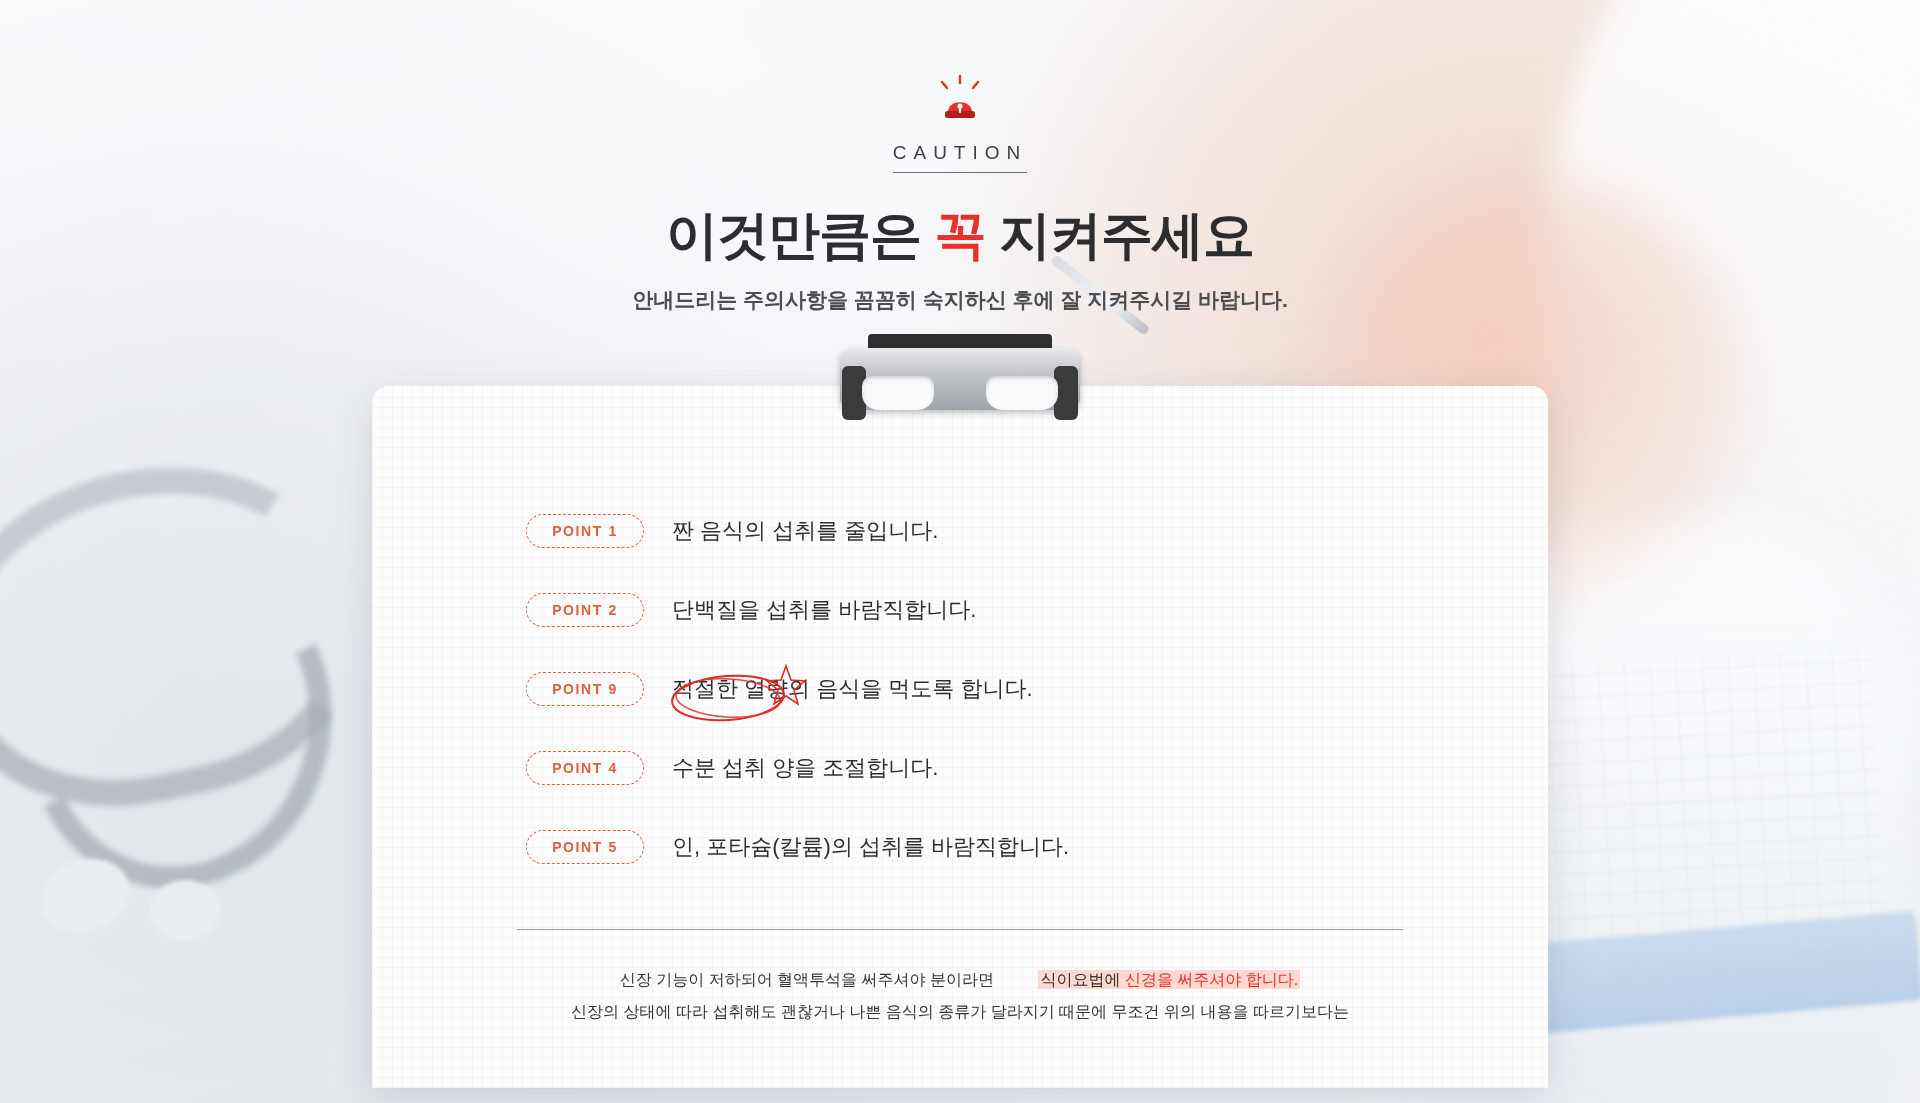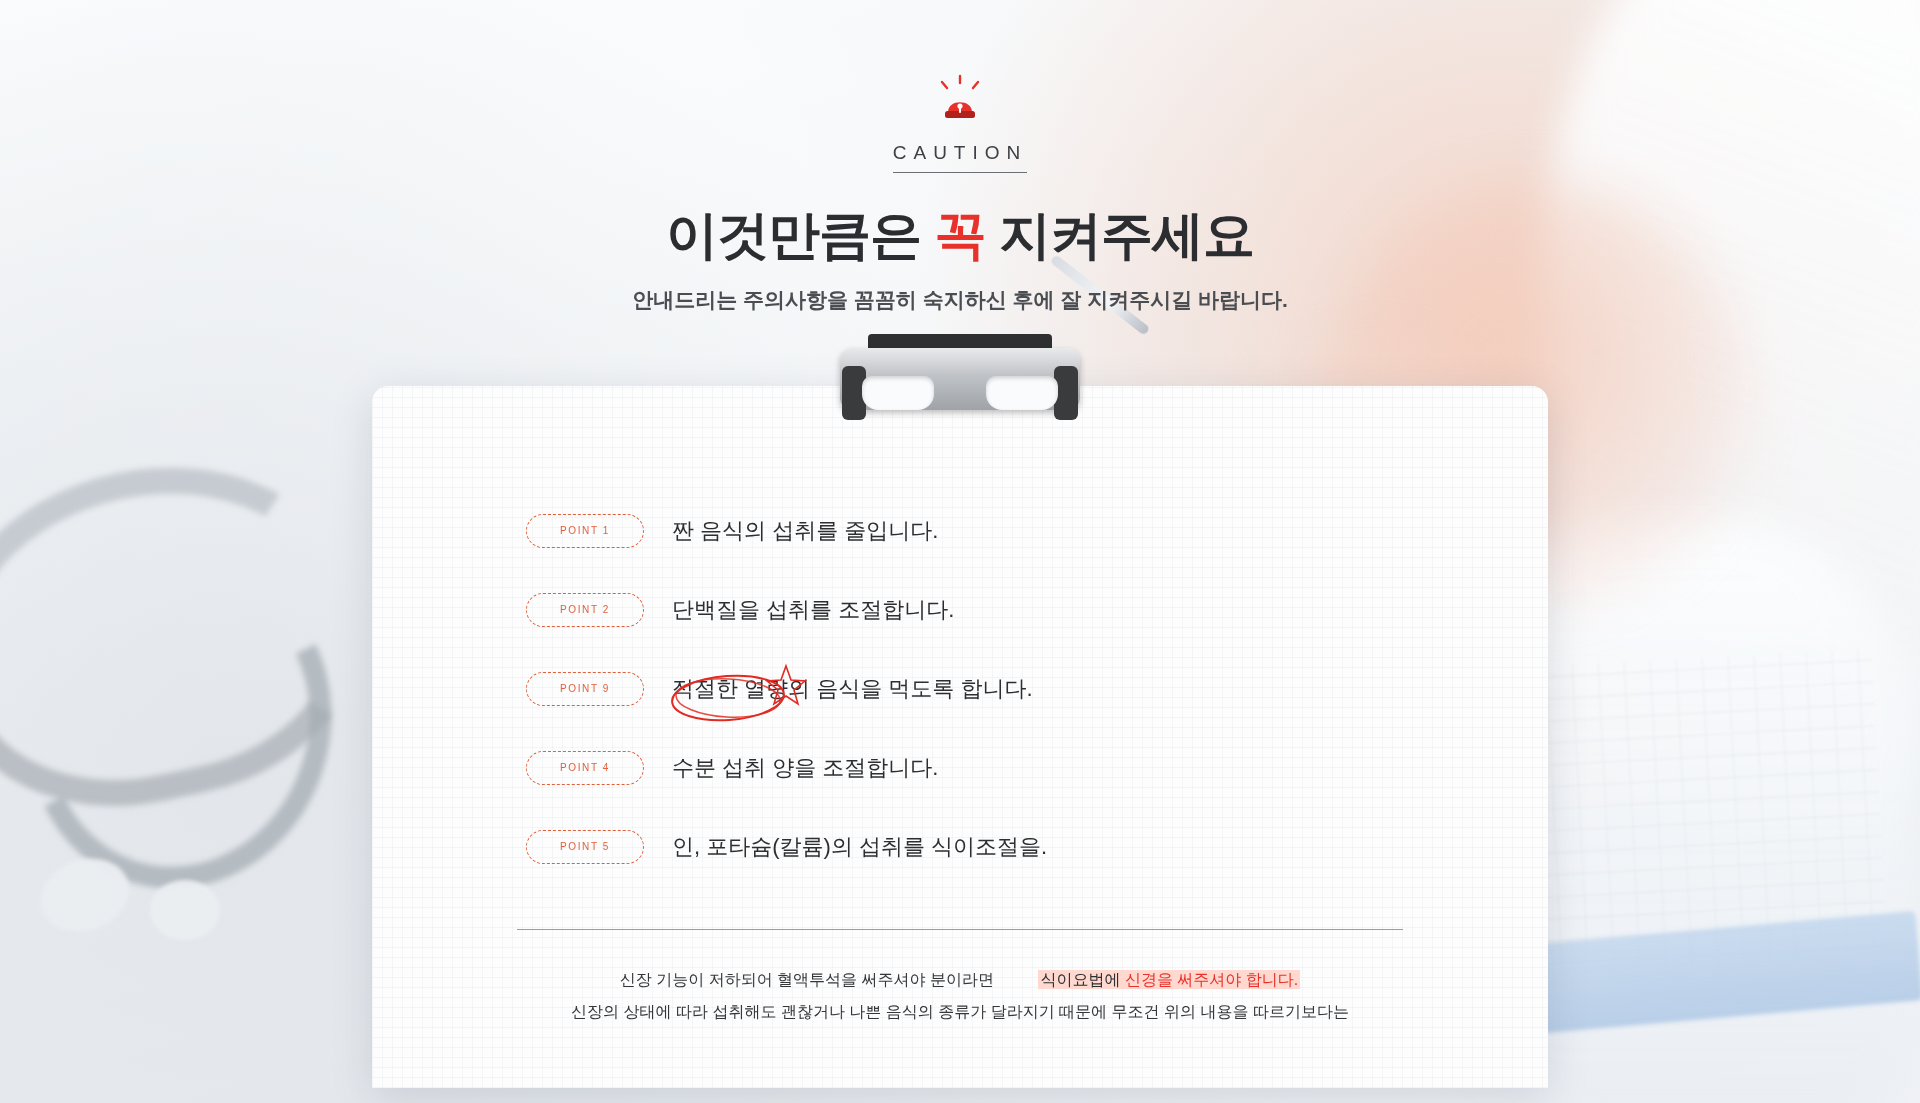--- a/index.html
+++ b/index.html
@@ -230,26 +230,26 @@
     margin-bottom: 0px;
   }
   .point-row + .point-row { margin-top: 0px; }
   .point-badge {
     flex: 0 0 auto;
     width: 118px;
     height: 34px;
     border: 1px dashed #e0603c;
     border-radius: 17px;
     color: #e0603c;
-    font-size: 10px;
+    font-size: 14px;
     letter-spacing: 1.6px;
     display: flex;
     align-items: center;
     justify-content: center;
-    font-weight: 400;
+    font-weight: 700;
   }
   .point-text {
     margin-left: 28px;
     font-size: 22px;
     color: #2c2e31;
     font-weight: 500;
     position: relative;
   }
   .points .point-row { margin-bottom: 30px; }
   .points .point-row:last-child { margin-bottom: 0; }
@@ -345,21 +345,21 @@
 
       <div class="points">
 
         <div class="point-row">
           <div class="point-badge">POINT 1</div>
           <div class="point-text">짠 음식의 섭취를 줄입니다.</div>
         </div>
 
         <div class="point-row">
           <div class="point-badge">POINT 2</div>
-          <div class="point-text">단백질을 섭취를 조절합니다.</div>
+          <div class="point-text">단백질을 섭취를 바람직합니다.</div>
         </div>
 
         <div class="point-row">
           <div class="point-badge">POINT 9</div>
           <div class="point-text">
             <span>적절한 열량의 음식을 먹도록 합니다.</span>
             <span class="annot">
               <svg width="160" height="70" viewBox="0 0 160 70" aria-hidden="true">
                 <ellipse cx="64" cy="38" rx="56" ry="22" fill="none" stroke="#e02b22" stroke-width="2" transform="rotate(-4 64 38)"></ellipse>
                 <ellipse cx="64" cy="38" rx="52" ry="19" fill="none" stroke="#e02b22" stroke-width="1.4" transform="rotate(3 64 38)" opacity="0.85"></ellipse>
@@ -369,21 +369,21 @@
           </div>
         </div>
 
         <div class="point-row">
           <div class="point-badge">POINT 4</div>
           <div class="point-text">수분 섭취 양을 조절합니다.</div>
         </div>
 
         <div class="point-row">
           <div class="point-badge">POINT 5</div>
-          <div class="point-text">인, 포타슘(칼륨)의 섭취를 식이조절을.</div>
+          <div class="point-text">인, 포타슘(칼륨)의 섭취를 바람직합니다.</div>
         </div>
 
       </div>
 
       <div class="divider"></div>
 
       <div class="footnote">
         <div><span>신장 기능이 저하되어 혈액투석을 써주셔야 분이라면 </span><span class="fn-hl"><span>식이요법에 </span><span class="fn-hl-red">신경을 써주셔야 합니다.</span></span></div>
         <div>신장의 상태에 따라 섭취해도 괜찮거나 나쁜 음식의 종류가 달라지기 때문에 무조건 위의 내용을 따르기보다는</div>
       </div>

